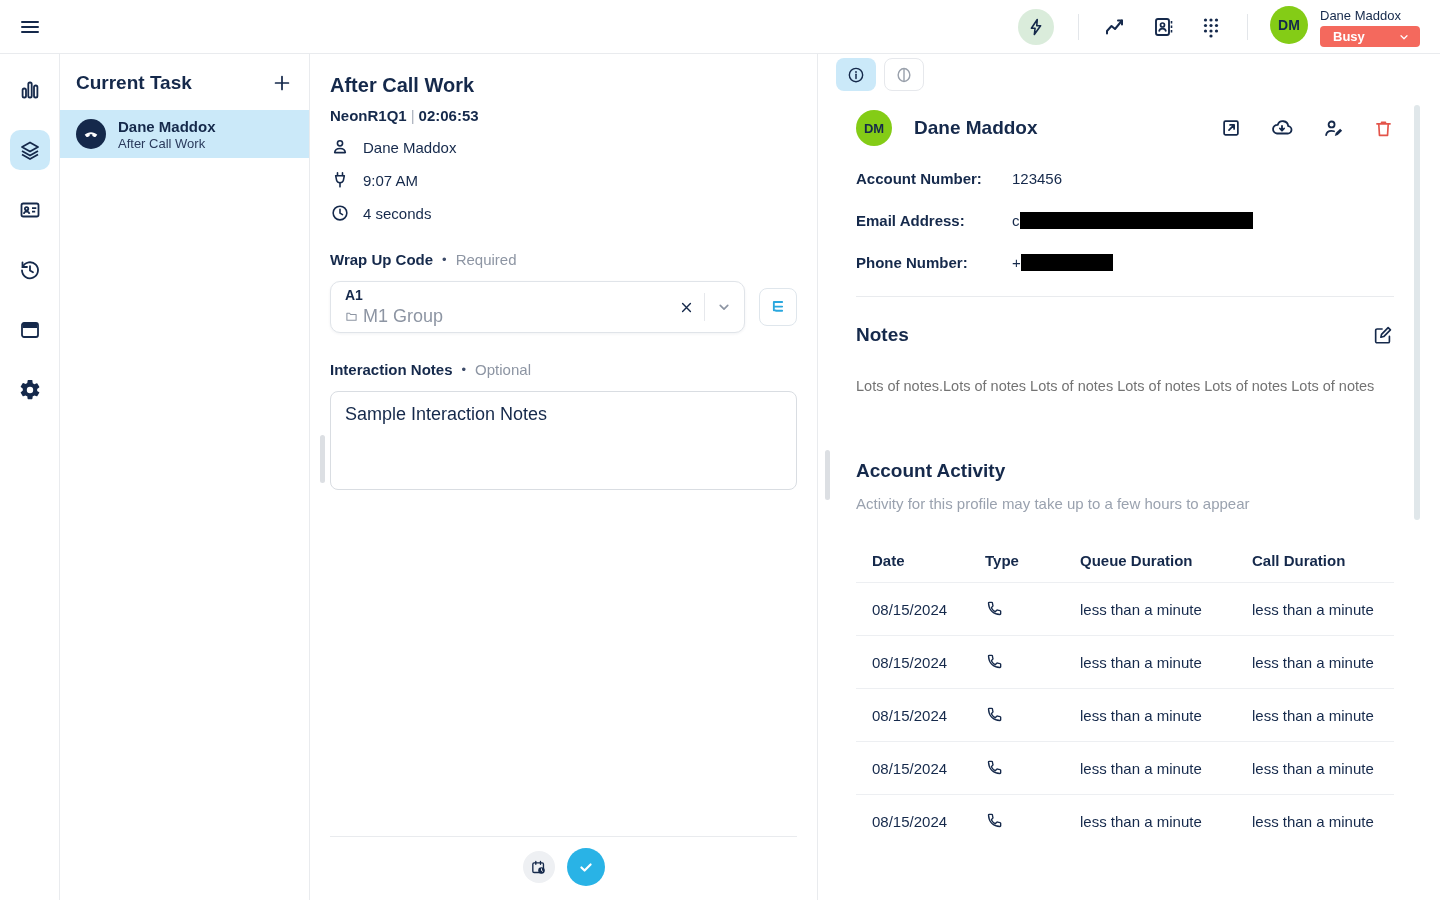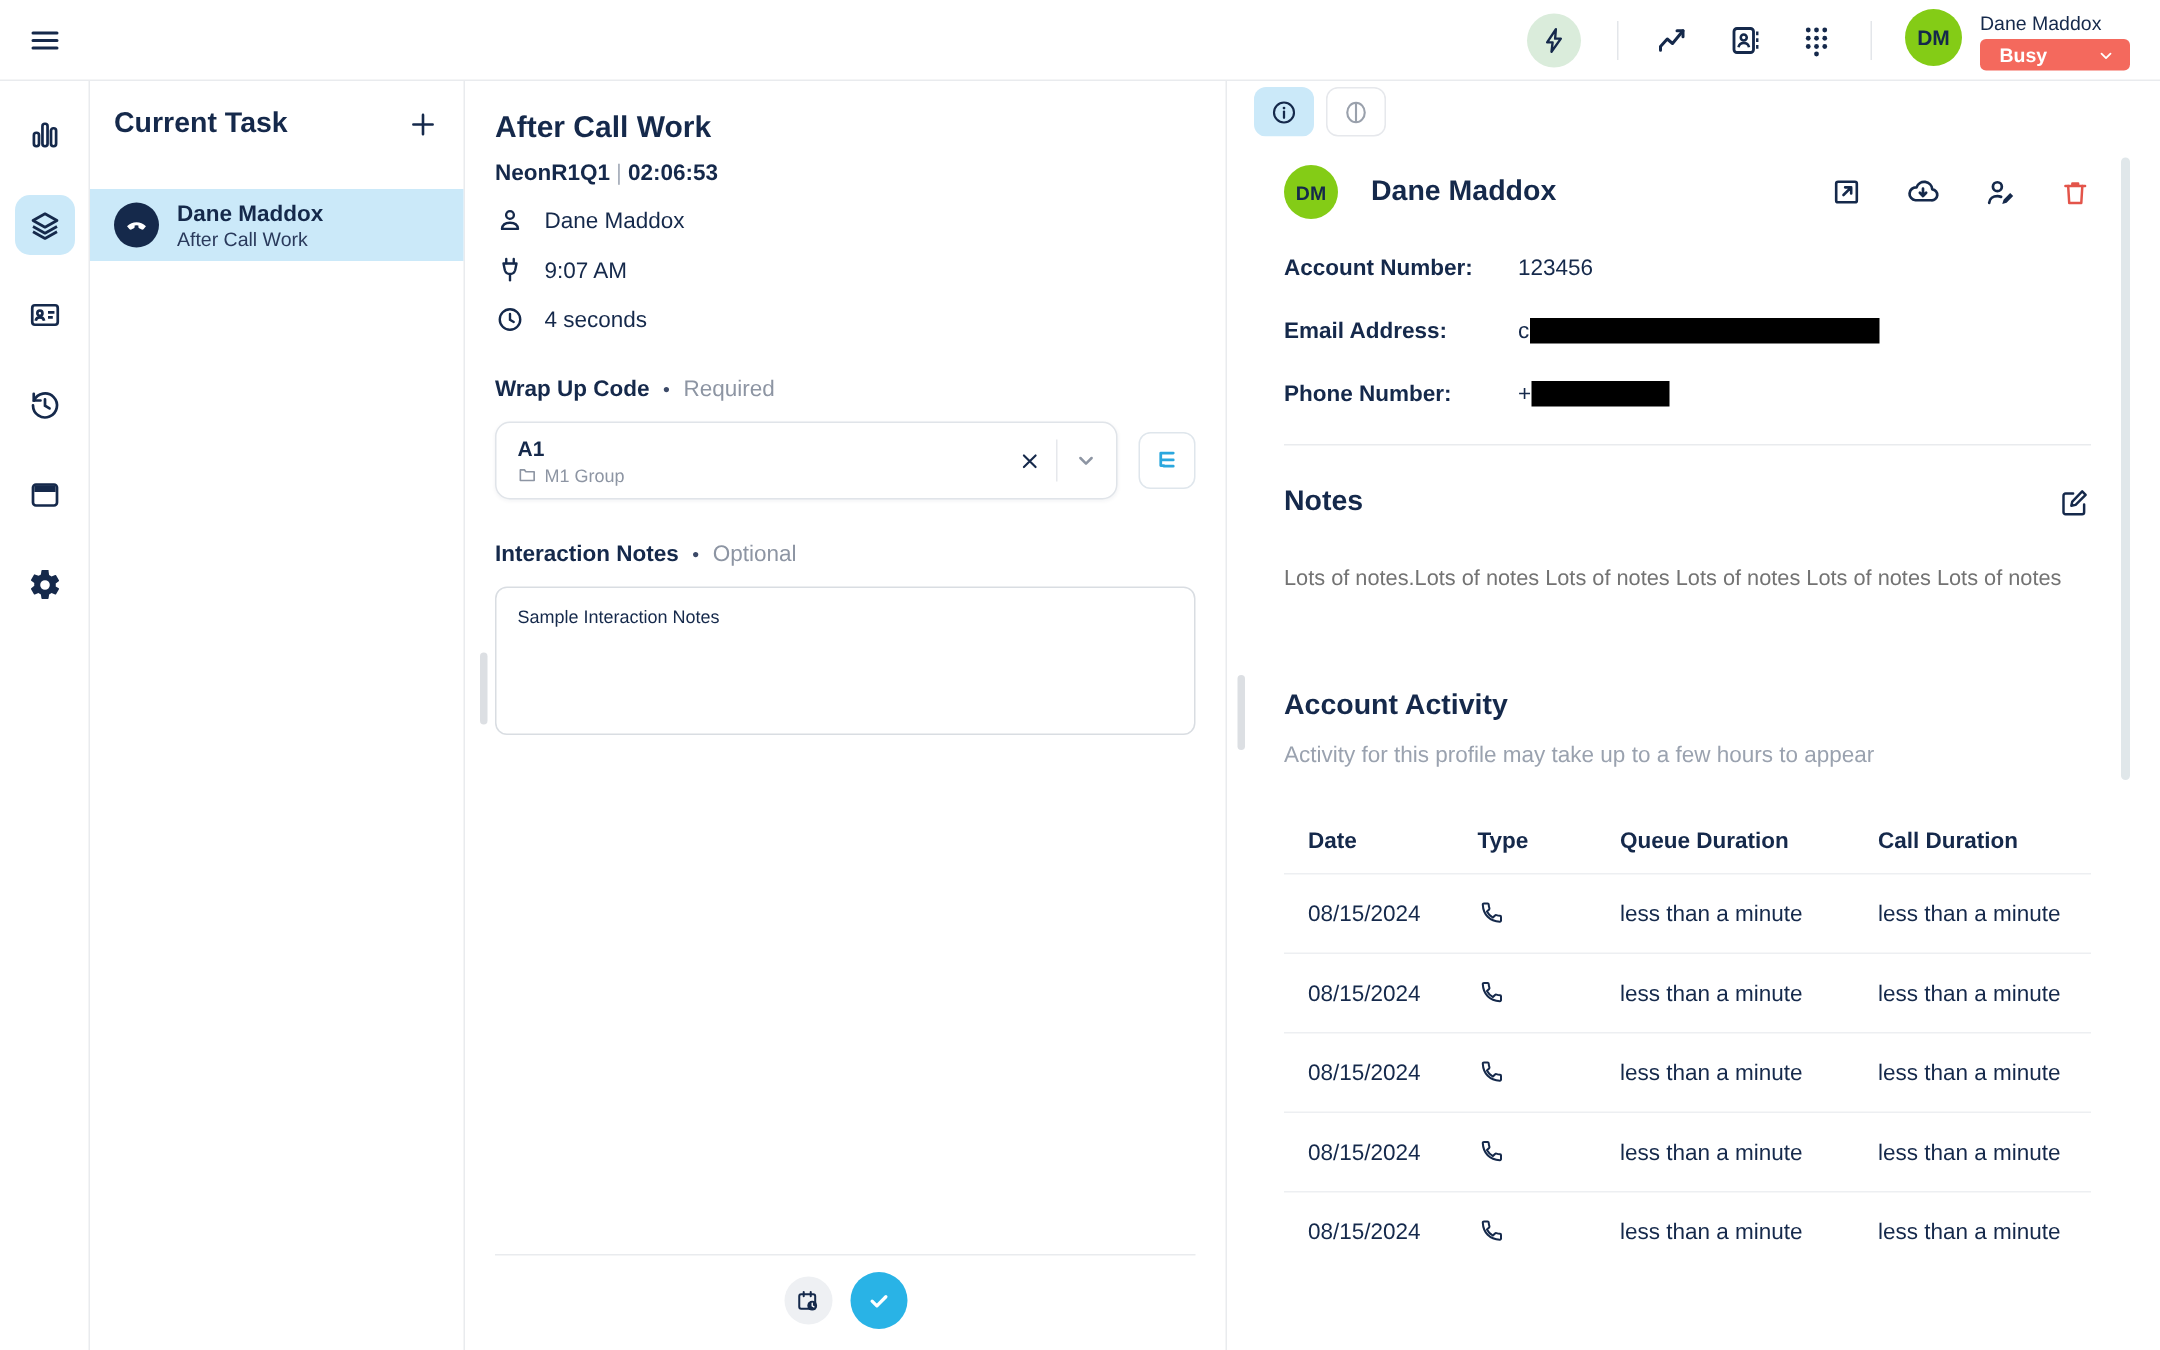--- a/index.html
+++ b/index.html
@@ -29,21 +29,21 @@
 
   
   .rail { width:60px; flex:0 0 60px; border-right:1px solid #e9ebee; display:flex;
     flex-direction:column; align-items:center; padding-top:16px; }
   .rail-item { width:40px; height:40px; border-radius:10px; display:flex; align-items:center;
     justify-content:center; margin-bottom:20px; cursor:pointer; background:none; border:none; }
   .rail-item.active { background:#cbe9f9; }
 
   
   .tasks { width:250px; flex:0 0 250px; border-right:1px solid #e9ebee; padding-top:18px; }
-  .tasks-head { display:flex; justify-content:space-between; padding:0 16px; margin-bottom:32px; }
+  .tasks-head { display:flex; justify-content:space-between; padding:0 16px; margin-bottom:16px; }
   .panel-title { font-size:19px; font-weight:bold; color:#15294b; }
   .task-item { height:48px; background:#cbe9f9; display:flex; align-items:center; padding:0 16px; cursor:pointer; }
   .task-avatar { width:30px; height:30px; border-radius:50%; background:#15294b; display:flex;
     align-items:center; justify-content:center; flex:0 0 30px; }
   .task-text { margin-left:12px; }
   .task-name { font-size:15px; font-weight:bold; color:#15294b; line-height:18px; }
   .task-status { font-size:13px; color:#2a3a5c; line-height:15px; }
 
   
   .acw { width:508px; flex:0 0 508px; border-right:1px solid #e9ebee; display:flex;
@@ -58,27 +58,27 @@
   .field-label-row { display:flex; align-items:center; gap:9px; margin-top:28px; }
   .field-label { font-size:15px; font-weight:bold; }
   .dot { color:#3c4a68; font-size:13px; }
   .req { font-size:15px; color:#8d95a3; }
   .wrapup-row { display:flex; align-items:flex-start; gap:14px; margin-top:13px; }
   .combo { flex:1; height:52px; border:1px solid #e0e4e9; border-radius:10px; background:#fff;
     box-shadow:0 1px 3px rgba(20,40,75,.06); display:flex; align-items:center; padding:0 10px 0 14px; cursor:pointer; }
   .combo-main { flex:1; }
   .combo-value { font-size:14px; font-weight:bold; line-height:17px; }
   .combo-group { display:flex; align-items:center; gap:5px; margin-top:2px; }
-  .combo-group span { font-size:12px; color:#8d95a3; }
+  .combo-group span { font-size:18px; color:#8d95a3; }
   .combo-controls { display:flex; align-items:center; gap:9px; }
   .combo-div { width:1px; height:28px; background:#e6e8ec; }
   .tree-btn { width:38px; height:38px; border:1px solid #dfe6ec; border-radius:8px; background:#fff;
     display:flex; align-items:center; justify-content:center; cursor:pointer; margin-top:7px; }
   .notes-area { margin-top:13px; width:100%; height:99px; border:1px solid #d9dde2; border-radius:8px;
-    padding:12px 14px; font-size:12px; color:#15294b; font-family:inherit; resize:none; outline:none; }
+    padding:12px 14px; font-size:18px; color:#15294b; font-family:inherit; resize:none; outline:none; }
   .acw-footer { margin:0 20px; border-top:1px solid #e9ebee; padding:11px 0 14px;
     display:flex; align-items:center; justify-content:center; gap:12px; }
   .circ-btn { border-radius:50%; border:none; display:flex; align-items:center; justify-content:center; cursor:pointer; }
   .circ-btn.gray { width:32px; height:32px; background:#eef0f3; }
   .circ-btn.cyan { width:38px; height:38px; background:#29b3e6; }
   .scroll-thumb { position:absolute; background:#dcdfe3; border-radius:3px; }
 
   
   .right { flex:1; position:relative; overflow:hidden; }
   .tabs { padding:4px 0 0 18px; display:flex; gap:8px; }

